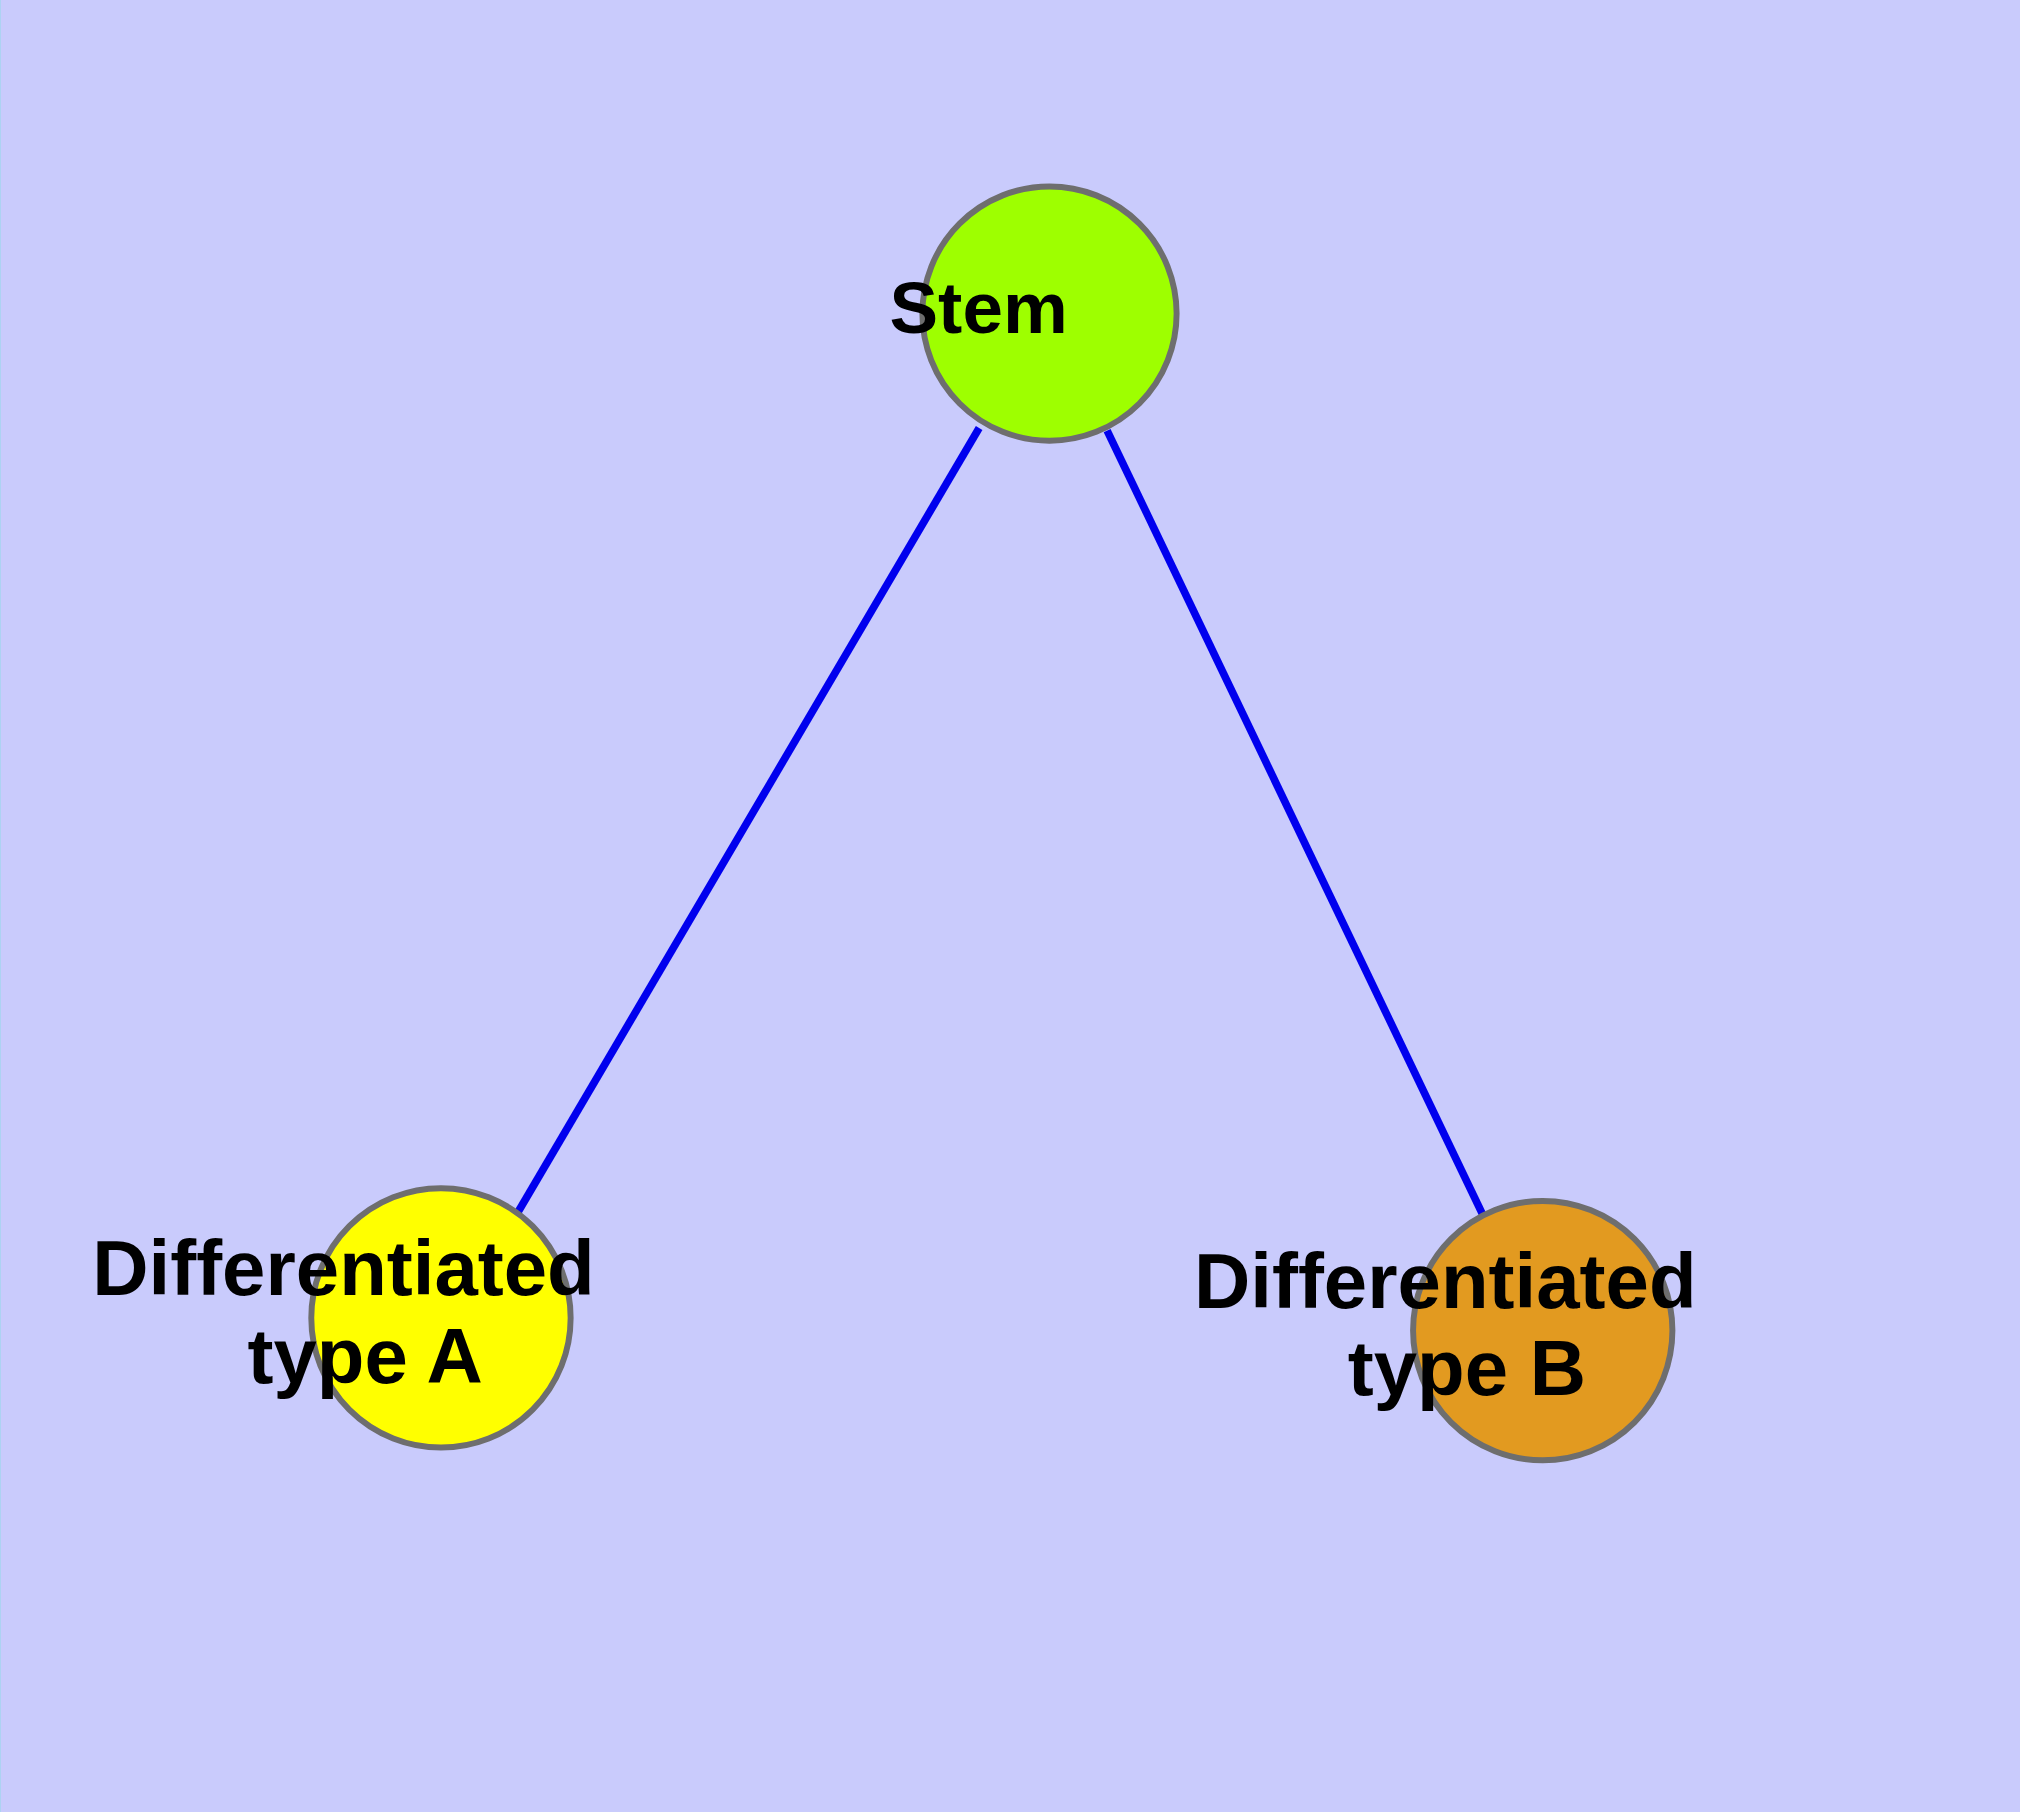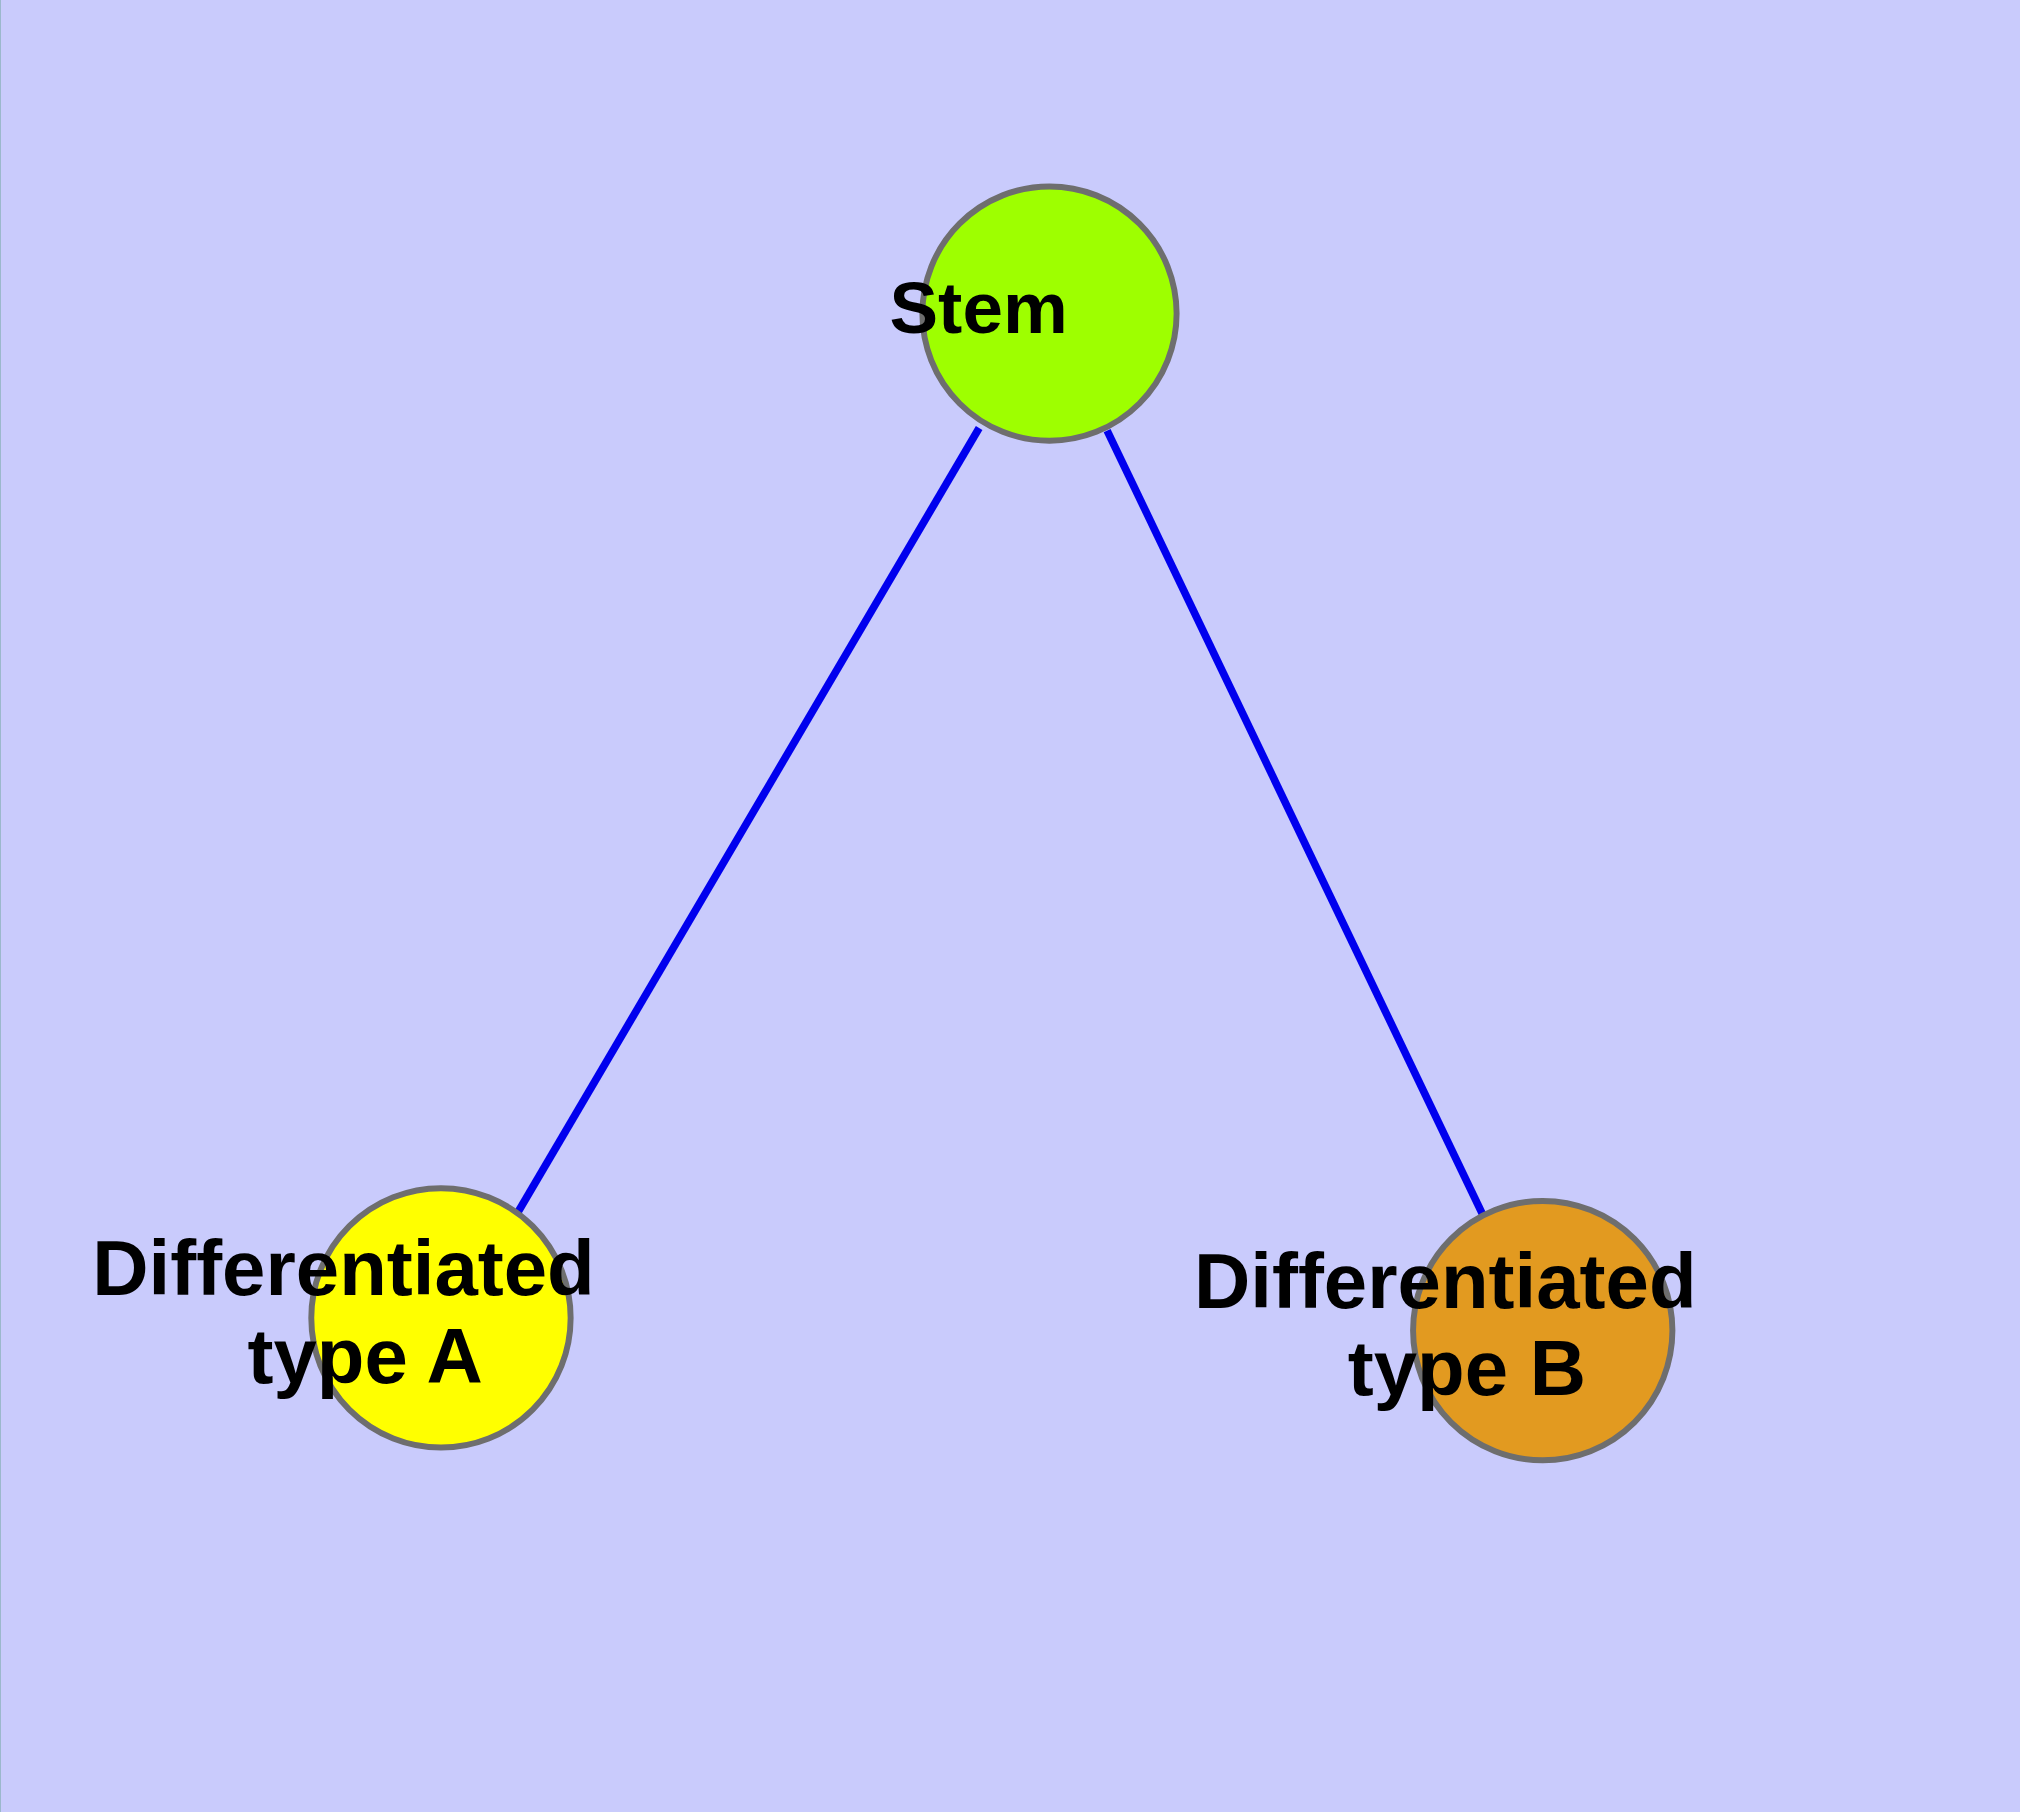--- a/index.html
+++ b/index.html
@@ -31,21 +31,21 @@
     dominant-baseline: middle;
     white-space: pre;
   }
   .node-label.single { font-size: 86px; }
   .node-label.multi  { font-size: 92px; }
   .edge-line { stroke-linecap: butt; }
 </style>
 </head>
 <body>
 
-<div id="stage" style="width: 2021px; height: 1812px; background: #15803d;">
+<div id="stage" style="width: 2021px; height: 1812px; background: #5eead4;">
   <svg id="graph-svg" viewBox="0 0 2384 2138" xmlns="http://www.w3.org/2000/svg" style="width: 2021px; height: 1812px;">
 
     <rect x="0" y="0" width="2384" height="2138" fill="#c9cbfc"></rect>
 
     <g>
       <line class="edge-line" x1="1155" y1="505" x2="608" y2="1435" stroke="#0000ee" stroke-width="9"></line>
       <line class="edge-line" x1="1306" y1="508" x2="1751" y2="1437" stroke="#0000ee" stroke-width="9"></line>
     </g>
 
     <g>

